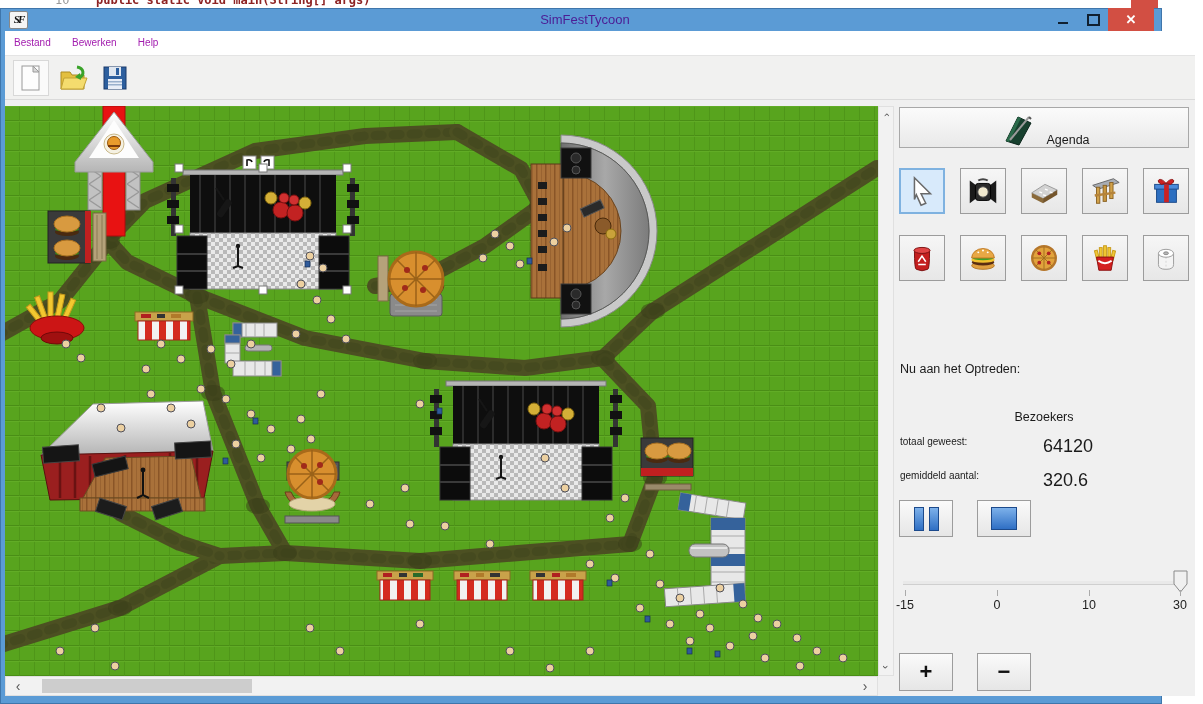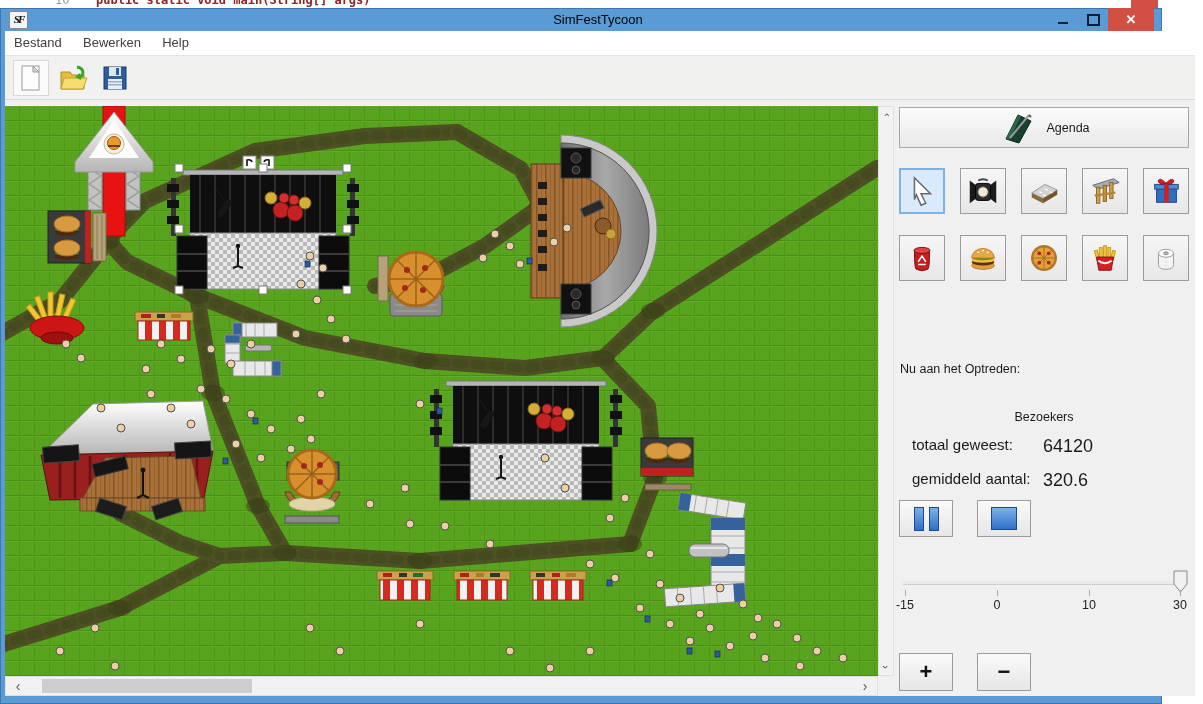--- a/index.html
+++ b/index.html
@@ -10,31 +10,31 @@
   .sliver{position:absolute;left:0;top:0;width:1203px;height:8px;background:#fff;overflow:hidden}
   .sliver .lineno{position:absolute;top:-7px;left:55px;color:#9a9a9a;font:12px "DejaVu Sans Mono",monospace}
   .sliver .code{position:absolute;top:-7px;left:96px;color:#8e2323;font:bold 12px "DejaVu Sans Mono",monospace;white-space:nowrap}
   .sliver .redblock{position:absolute;top:0;left:1131px;width:27px;height:8px;background:#d24f43}
 
   
   .win{position:absolute;left:0;top:8px;width:1162px;height:696px;background:#5b9bd5;box-shadow:inset 0 0 0 1px #3f76ab}
   .titlebar{position:absolute;left:0;top:0;width:100%;height:23px}
   .applogo{position:absolute;left:9px;top:3px;width:17px;height:16px;background:#f5f5f5;border:1px solid #888;
            border-radius:2px;text-align:center;font:italic bold 11px "Liberation Serif",serif;color:#111;line-height:15px;letter-spacing:-2px}
-  .title{position:absolute;left:17px;top:0;width:100%;text-align:center;line-height:23px;font-size:13px;color:#000000}
+  .title{position:absolute;left:4px;top:0;width:100%;text-align:center;line-height:23px;font-size:13px;color:#4c1d95}
   .caption-btns{position:absolute;right:8px;top:0;height:23px;display:flex}
   .cap{width:30px;height:23px;display:flex;align-items:center;justify-content:center;color:#102030;font-size:13px}
   .cap.minimize span{display:block;width:10px;height:2px;background:#102030;margin-top:6px}
   .cap.maximize span{display:block;width:9px;height:8px;border:2px solid #102030;background:transparent}
   .cap.close{width:46px;background:#d24f43;color:#fff;font-size:13px;font-weight:bold}
 
   .win-inner{position:absolute;left:5px;top:23px;width:1190px;height:665px;background:#f0f0f0;overflow:hidden}
 
   .menubar{position:absolute;left:0;top:0;width:100%;height:24px;background:#ffffff;border-bottom:1px solid #e4e4e4}
-  .menu-item{display:inline-block;padding:0 9px;line-height:24px;font-size:13px;color:#404040}
+  .menu-item{display:inline-block;padding:0 9px;line-height:24px;font-size:10px;color:#a21caf}
 
   .toolbar{position:absolute;left:0;top:25px;width:100%;height:43px;background:#f1f1f0;border-bottom:1px solid #dadada}
   .tb-btn{position:absolute;top:4px;width:34px;height:34px;display:flex;align-items:center;justify-content:center;border:1px solid transparent}
   .tb-btn:nth-child(1){left:8px;border-color:#d8d8d8;background:#fafafa}
   .tb-btn:nth-child(2){left:50px}
   .tb-btn:nth-child(3){left:92px}
 
   
   .map-wrap{position:absolute;left:0;top:75px;width:873px;height:570px;background:#58a41e;overflow:hidden}
   .vscroll{position:absolute;left:873px;top:75px;width:16px;height:570px;background:#f2f2f2;border:1px solid #e0e0e0;box-sizing:border-box}
@@ -49,30 +49,30 @@
   .trail{fill:none;stroke:#4c5022;stroke-width:16;stroke-linecap:round;stroke-linejoin:round}
   .trail-inner{fill:none;stroke:#3f431c;stroke-width:9;opacity:.45;stroke-dasharray:7 11;stroke-linecap:round;stroke-linejoin:round}
   .junction{fill:#383c17;opacity:.5}
   .visitor{fill:#ecd0a0;stroke:#50505a;stroke-width:1}
   .litter{fill:#2f5a9a;stroke:#142e55;stroke-width:.7}
   .handle{fill:#fff;stroke:#7a7a7a;stroke-width:1}
 
   
   .panel{position:absolute;left:892px;top:69px;width:294px;height:592px;background:#f0f0f0}
   .agenda-btn{position:absolute;left:2px;top:7px;width:288px;height:39px;background:linear-gradient(#fbfbfb,#e9e9e9);
-              border:1px solid #a8a8a8;display:flex;align-items:center;justify-content:center;gap:12px;font-size:12.5px}
+              border:1px solid #a8a8a8;display:flex;align-items:flex-end;justify-content:center;gap:12px;font-size:12.5px}
   .tool-btn{position:absolute;width:46px;height:46px;background:linear-gradient(#f6f6f6,#e7e7e7);border:1px solid #9c9c9c;
             display:flex;align-items:center;justify-content:center;box-sizing:border-box}
   .tool-btn.selected{background:#d8eafb;border:2px solid #7fb2e0}
   .name-input{position:absolute;left:0px;top:207px;width:292px;height:18px;background:#fff;border:1px solid #7a7a7a;
               font-size:12.5px;padding:1px 4px;box-sizing:content-box;font-family:"Liberation Sans",sans-serif}
   .perf-label{position:absolute;left:3px;top:262px;font-size:12.5px}
   .perf-box{position:absolute;left:148px;top:228px;width:143px;height:77px;background:#fff;border:1px solid #d0d0d0;padding:3px 5px;box-sizing:border-box;font-size:12.5px}
   .bez-header{position:absolute;left:0;top:310px;width:294px;text-align:center;font-size:12.5px}
-  .stat-label{position:absolute;left:15px;font-size:15px}
+  .stat-label{position:absolute;left:3px;font-size:10px}
   .stat-value{position:absolute;left:146px;font-size:18px}
   .ctl-btn{position:absolute;width:54px;height:37px;background:linear-gradient(#fafafa,#e6e6e6);border:1px solid #9c9c9c;
            display:flex;align-items:center;justify-content:center;box-sizing:border-box}
   .pause-bars{display:flex;gap:5px}
   .pause-bars i{display:block;width:8px;height:22px;background:linear-gradient(180deg,#7db1ea,#2f6fc4);border:1px solid #1c4a8c}
   .stop-square{width:24px;height:21px;background:linear-gradient(180deg,#7db1ea,#2f6fc4);border:1px solid #1c4a8c}
   .time-box{position:absolute;left:156px;top:399px;width:135px;height:37px;background:#f4f4f4;border:1px solid #8a8a8a;
             box-sizing:border-box;font-size:13px;line-height:35px;padding-left:8px}
   .slider-track{position:absolute;left:6px;top:481px;width:284px;height:3px;background:#e9e9e9;border-bottom:1px solid #cfcfcf}
   .slider-thumb{position:absolute;left:276px;top:470px}

